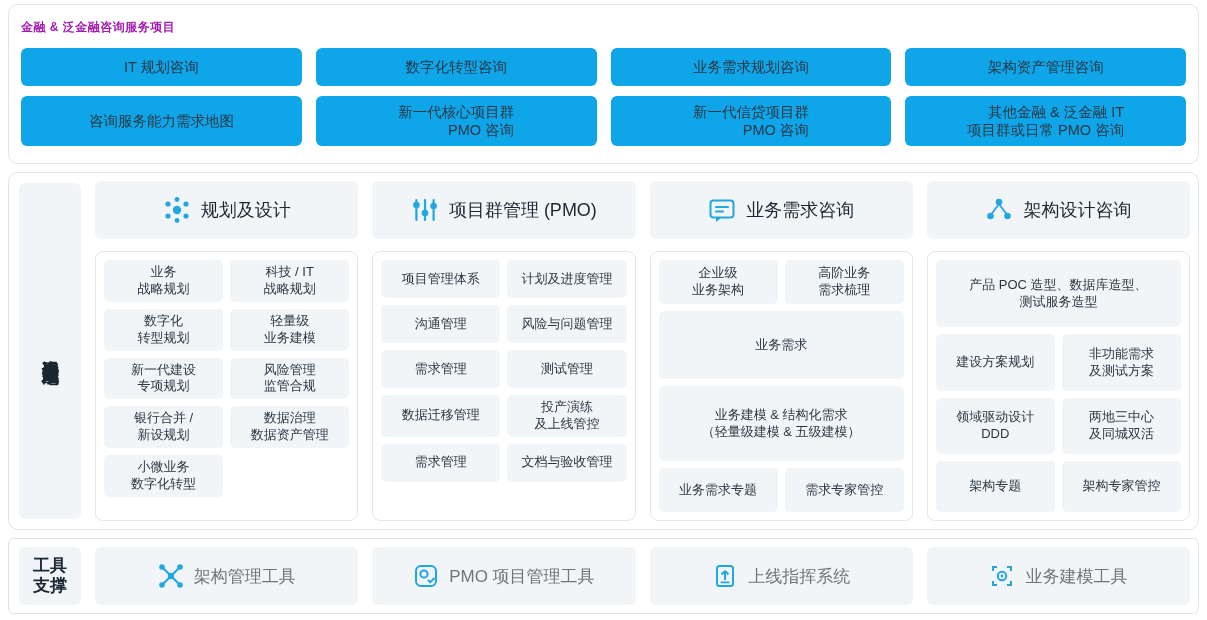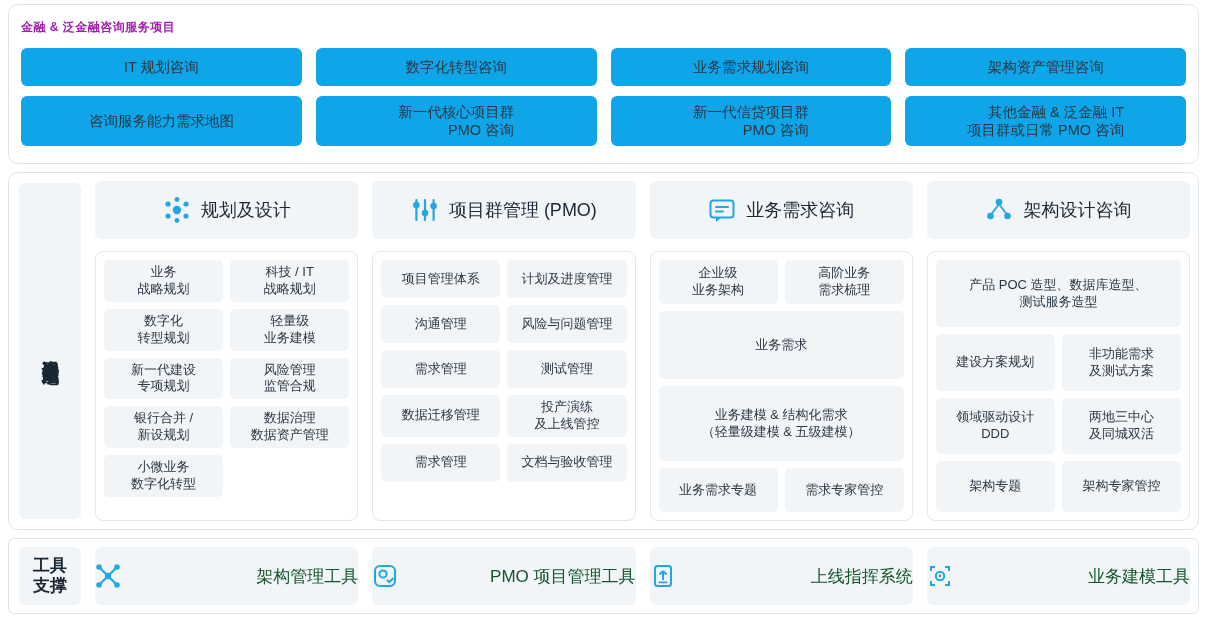--- a/index.html
+++ b/index.html
@@ -168,24 +168,24 @@
     display: flex;
     gap: 14px;
     padding-left: 8px;
   }
   .bot-cell {
     flex: 1;
     background: #f2f5f7;
     border-radius: 6px;
     display: flex;
     align-items: center;
-    justify-content: space-between;
+    justify-content: center;
     gap: 10px;
     font-size: 17px;
-    color: #14532d;
+    color: #737373;
   }
   .bot-cell .ic { width: 26px; height: 26px; display: block; }
   .accent { color: #22a7e0; }
 </style>
 </head>
 <body>
 
 <div id="page">
 
   <div class="top-panel">

